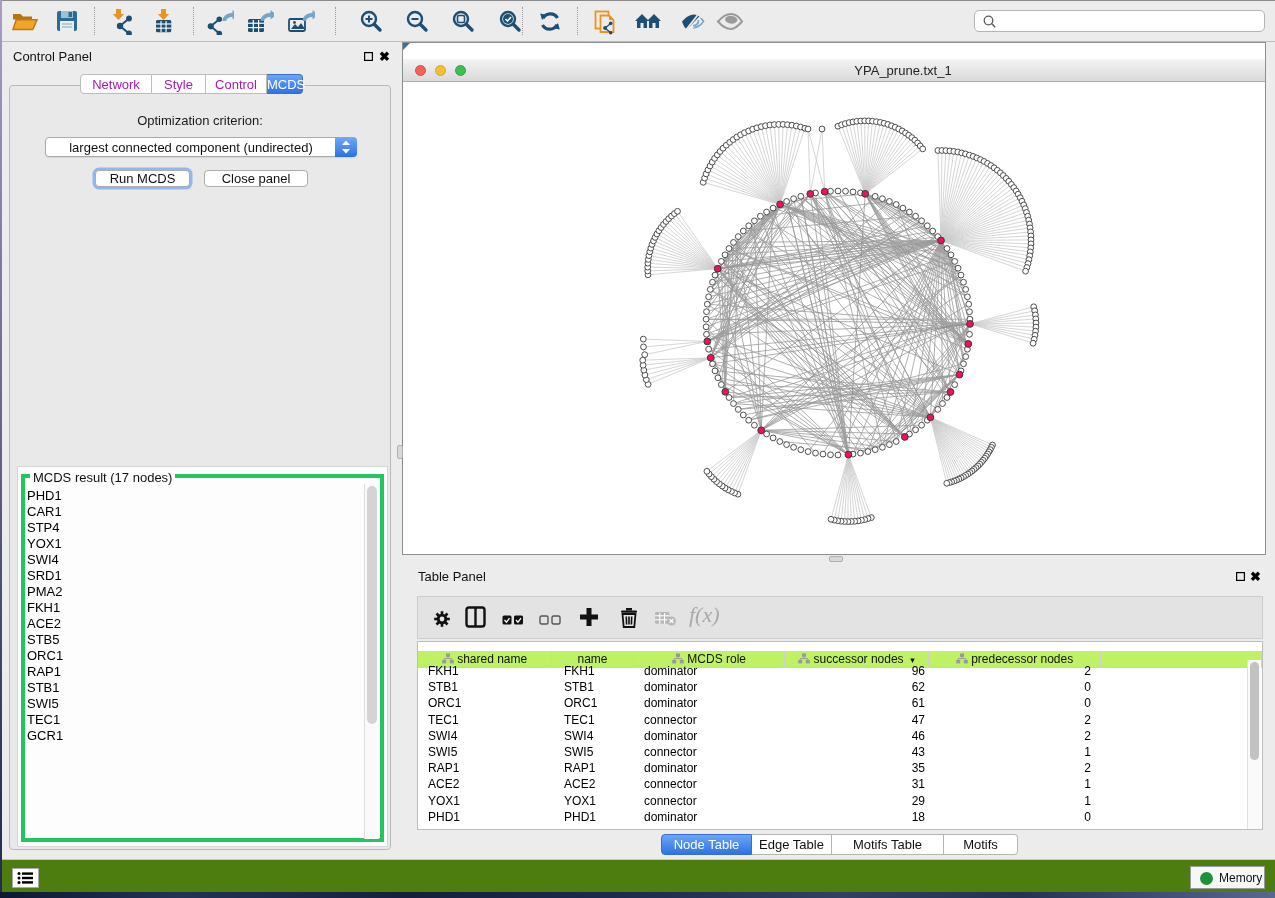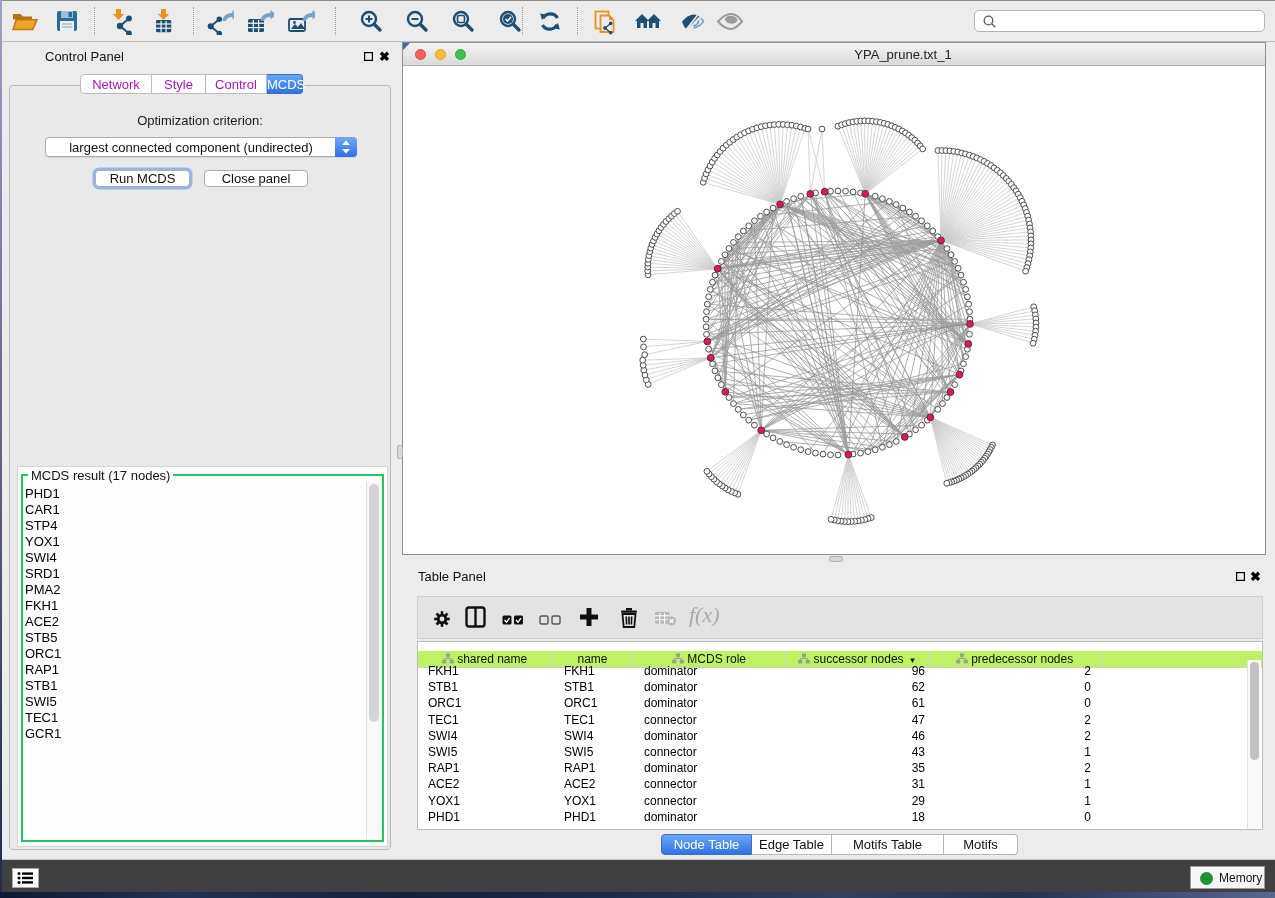--- a/index.html
+++ b/index.html
@@ -8,61 +8,61 @@
   background:linear-gradient(175deg,#a79dc4 0%,#8d83b2 18%,#6c678e 40%,#454a6e 62%,#273356 80%,#16234a 100%); }
 #wallbot { position:absolute; left:0; top:892px; width:1275px; height:6px;
   background:linear-gradient(90deg,#0e1834 0%,#243258 14%,#161f3e 32%,#1d2a4e 48%,#333f63 66%,#253252 80%,#44507a 92%,#5a6890 100%); }
 #app { position:absolute; left:2px; top:0; width:1273px; height:892px; background:#ececec; border-top:1px solid #8a8a8a; }
 
 #toolbar { position:absolute; left:0; top:0; width:1273px; height:41px; background:#ececec; border-bottom:1px solid #bdbdbd; }
 .tsep { position:absolute; top:6px; height:28px; border-left:1px dotted #9a9a9a; }
 .ticon { position:absolute; top:8px; }
 #searchbox { position:absolute; left:972px; top:9px; width:291px; height:22px; background:#fff; border:1px solid #b4b4b4; border-radius:5px; }
 
-#cp-title { position:absolute; left:11px; top:48px; font-size:13px; color:#111;margin-left:32px; }
+#cp-title { position:absolute; left:11px; top:48px; font-size:13px; color:#111; }
 .wicon { position:absolute; font-size:11px; color:#000; }
 .tab { position:absolute; top:73px; height:20px; background:#fdfdfd; border:1px solid #bcbcbc; font-size:13px; text-align:center; line-height:19px; color:#a21caf; z-index:5; }
 .tab.sel { background:linear-gradient(#6aa6f8,#2f72e4); color:#fff; border-color:#3a6fc4; }
 #cp-pane { position:absolute; left:7px; top:84px; width:382px; height:765px; background:#e9e9e9; border:1px solid #b9b9b9; border-radius:4px; }
 #opt-label { position:absolute; left:-2px; top:112px; width:400px; text-align:center; font-size:13px; color:#1a1a1a; }
 #dropdown { position:absolute; left:43px; top:136px; width:312px; height:20px; background:#fff; border:1px solid #ababab; border-radius:4px; box-shadow:0 1px 1px rgba(0,0,0,.08); }
 #dropdown .txt { position:absolute; left:0; top:0; width:290px; text-align:center; font-size:13px; line-height:19px; color:#111; }
 #dd-step { position:absolute; right:-1px; top:-1px; width:22px; height:20px; border-radius:0 4px 4px 0; background:linear-gradient(#6fa9f9,#2e70e3); }
 .btn { position:absolute; top:169px; height:17px; background:#fff; border:1px solid #adadad; border-radius:4px; font-size:13px; text-align:center; line-height:15px; color:#111; }
 #fieldwrap { position:absolute; left:15px; top:465px; width:371px; height:381px; background:#fdfdfd; border:1px solid #d6d6d6; }
-#fieldset { position:absolute; left:3px; top:7px; width:363px; height:368px; border:2px solid #22c55e; }
+#fieldset { position:absolute; left:3px; top:7px; width:363px; height:368px; border:4px solid #22c55e; }
 #legend { position:absolute; left:5px; top:-8px; background:#fdfdfd; padding:0 3px; font-size:13px; color:#111; }
 #mlist { position:absolute; left:0px; top:10px; width:344px; font-size:13px; color:#000; }
 #mlist div { height:16px; line-height:16px; padding-left:2px; }
 #mscroll { position:absolute; right:1px; top:6px; width:15px; height:355px; background:#fafafa; border-left:1px solid #dedede; }
 #mthumb { position:absolute; left:2px; top:2px; width:10px; height:238px; background:#d4d4d4; border-radius:5px; }
 
 #netframe { position:absolute; left:400px; top:41px; width:864px; height:513px; background:#fff; border:1px solid #8e8e8e; }
-#nf-title { position:absolute; left:0; top:0; width:862px; height:23px; background:linear-gradient(#f4f4f4,#d9d9d9); border-bottom:1px solid #aeaeae; }
+#nf-title { position:absolute; left:0; top:16px; width:862px; height:23px; background:linear-gradient(#f4f4f4,#d9d9d9); border-bottom:1px solid #aeaeae; }
 #nf-title .t { position:absolute; left:380px; top:4px; width:240px; text-align:center; font-size:13px; color:#222; }
 .tl { position:absolute; top:6px; width:11px; height:11px; border-radius:50%; }
 #nf-corner { position:absolute; left:0; top:0; width:0; height:0; border-top:7px solid #3a6ea5; border-right:7px solid transparent; }
 #graph { position:absolute; left:1px; top:24px; }
 #hsplit { position:absolute; left:827px; top:555px; width:14px; height:6px; background:#d8d8d8; border:1px solid #b0b0b0; border-radius:2px; }
 #vsplit { position:absolute; left:395px; top:444px; width:6px; height:14px; background:#d8d8d8; border:1px solid #b0b0b0; border-radius:2px; }
 
 #tp-title { position:absolute; left:416px; top:568px; font-size:13px; color:#111; }
 #tp-toolbar { position:absolute; left:415px; top:595px; width:846px; height:43px; background:#e3e3e3; border:1px solid #cccccc; }
 #tp-table { position:absolute; left:415px; top:640px; width:846px; height:189px; background:#fff; border:1px solid #bdbdbd; }
 #tp-head { position:absolute; left:0; top:0; width:844px; height:17px; background:#bef264; border-bottom:1px solid #cfcfcf; font-size:12px; color:#111;margin-top:9px; }
 #tp-head .hc { position:absolute; top:0; height:17px; line-height:16px; text-align:center; border-right:1px solid #cfcfcf; }
 .trow { position:absolute; left:0; height:16px; width:844px; font-size:12px; color:#000; }
 .trow span { position:absolute; top:0; line-height:16px; }
 .trow .num { text-align:right; }
 #tp-scroll { position:absolute; right:1px; top:18px; width:14px; height:169px; background:#fafafa; border-left:1px solid #e0e0e0; }
 #tp-thumb { position:absolute; left:2px; top:2px; width:9px; height:98px; background:#c2c2c2; border-radius:5px; }
 .btab { position:absolute; top:833px; height:21px; background:#fff; border:1px solid #b5b5b5; font-size:13px; text-align:center; line-height:20px; color:#111; z-index:4; }
 .btab.sel { background:linear-gradient(#6aa6f8,#2f72e4); color:#fff; border-color:#3a6fc4; }
 
-#statusbar { position:absolute; left:0; top:858px; width:1273px; height:33px; background:#404040; border-top:1px solid #c4c4c4; }
+#statusbar { position:absolute; left:0; top:858px; width:1273px; height:33px; background:#4d7c0f; border-top:1px solid #c4c4c4; }
 #listbtn { position:absolute; left:10px; top:8px; width:27px; height:20px; background:#fdfdfd; border:1px solid #a8a8a8; }
 #membtn { position:absolute; left:1188px; top:6px; width:75px; height:23px; background:#f7f7f7; border:1px solid #9a9a9a; font-size:12px; color:#111; }
 #memdot { position:absolute; left:9px; top:5px; width:13px; height:13px; border-radius:50%; background:#1f9239; }
 </style>
 </head>
 <body>
 <div id="wall"></div>
 <div id="wallbot"></div>
 <div id="app">
 

